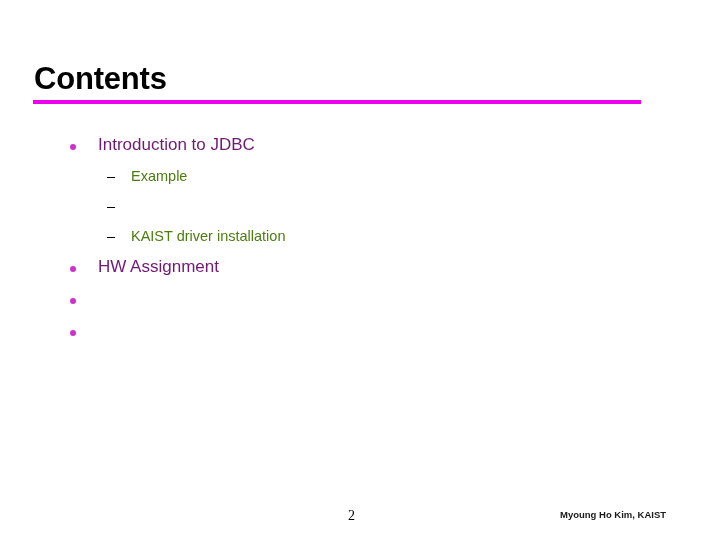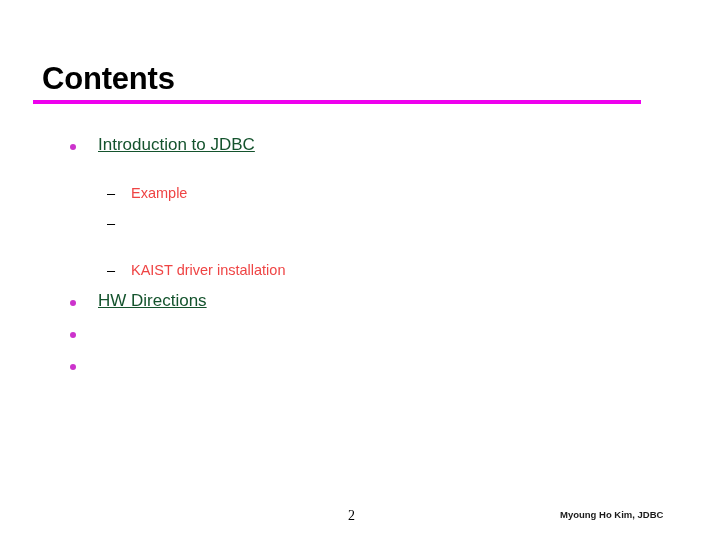--- a/index.html
+++ b/index.html
@@ -14,21 +14,21 @@
     position: relative;
     width: 720px;
     height: 540px;
     background: #ffffff;
     overflow: hidden;
   }
 
   
   #slide-title {
     position: absolute;
-    left: 42px;
+    left: 34px;
     top: 62px;
     font-family: "Liberation Sans", sans-serif;
     font-size: 31px;
     font-weight: bold;
     color: #000000;
     letter-spacing: -0.2px;
     line-height: 34px;
     white-space: nowrap;
   }
 
@@ -67,24 +67,23 @@
     width: 6px;
     height: 6px;
     border-radius: 50%;
     background: #cc33cc;
   }
   .level-1 .bullet-text {
     display: block;
     font-family: "Liberation Sans", sans-serif;
     font-size: 17px;
     font-weight: normal;
-    color: #14532d;
+    color: #701a75;
     line-height: 26px;
     white-space: nowrap;
-    text-decoration: underline;
   }
 
   
   .level-2 {
     height: 30px;
     padding-left: 71px;
   }
   .level-2 .marker {
     position: absolute;
     left: 47px;
@@ -92,24 +91,23 @@
     font-family: "Liberation Sans", sans-serif;
     font-size: 14.5px;
     color: #000000;
     line-height: 24px;
   }
   .level-2 .bullet-text {
     display: block;
     font-family: "Liberation Sans", sans-serif;
     font-size: 14.5px;
     font-weight: normal;
-    color: #ef4444;
+    color: #4d7c0f;
     line-height: 24px;
     white-space: nowrap;
-    margin-top: 17px;
   }
 
   
   #page-number {
     position: absolute;
     left: 348px;
     top: 508px;
     font-family: "Liberation Serif", serif;
     font-size: 14px;
     color: #000000;
@@ -152,30 +150,30 @@
       <span class="marker">–</span>
     </div>
 
     <div class="bullet-row level-2">
       <span class="marker">–</span>
       <span class="bullet-text">KAIST driver installation</span>
     </div>
 
     <div class="bullet-row level-1">
       <span class="marker"></span>
-      <span class="bullet-text">HW Directions</span>
+      <span class="bullet-text">HW Assignment</span>
     </div>
 
     <div class="bullet-row level-1">
       <span class="marker"></span>
     </div>
 
     <div class="bullet-row level-1">
       <span class="marker"></span>
     </div>
 
   </div>
 
   <div id="page-number">2</div>
 
-  <div id="footer-credit">Myoung Ho Kim, JDBC</div>
+  <div id="footer-credit">Myoung Ho Kim, KAIST</div>
 
 </div>
 
 </body></html>

